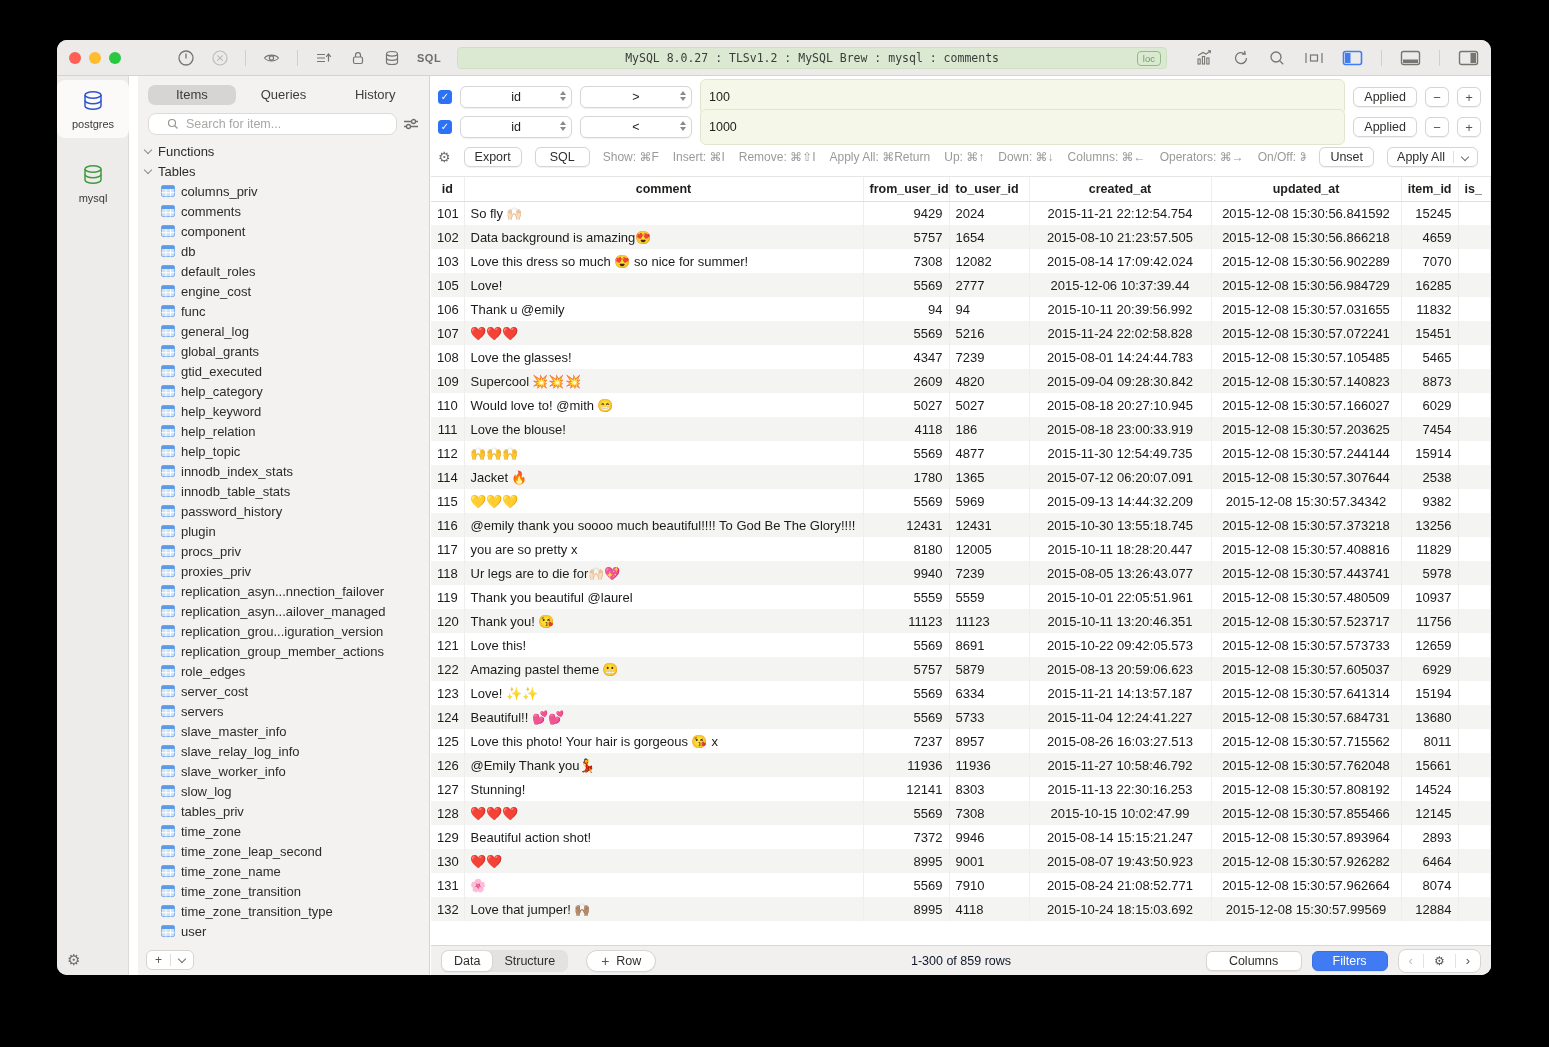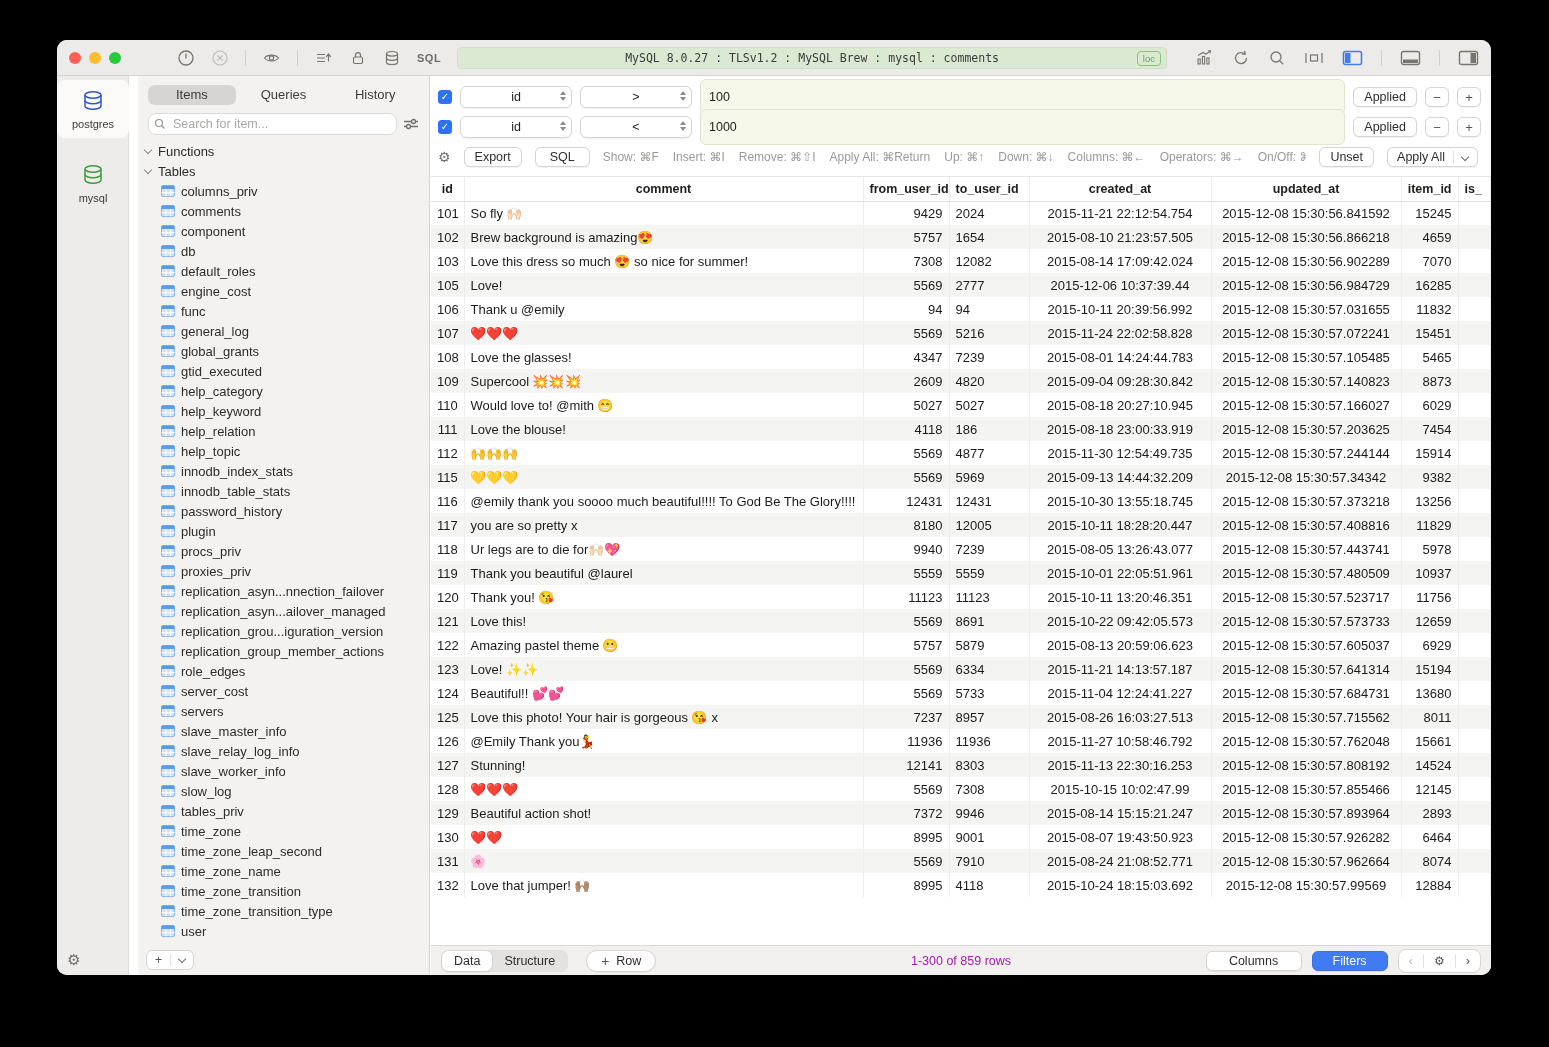--- a/index.html
+++ b/index.html
@@ -23,21 +23,21 @@
   .conn{width:72px;margin:4px auto 0;border-radius:8px;padding:10px 0 8px;text-align:center;}
   .conn.first{background:#fbfaf9;}
   .conn-label{font-size:11px;color:#3a3a38;margin-top:6px;}
   .rail-bottom{position:absolute;bottom:6px;left:10px;font-size:15px;color:#6f6e6c;}
   
   .sidebar{position:absolute;top:36px;left:81px;width:292px;bottom:0;background:#f3f2f0;border-right:1px solid #d5d4d2;box-sizing:border-box;}
   .side-tabs{display:flex;align-items:center;height:20px;margin:9px 10px 0;gap:4px;}
   .side-tab{flex:1;text-align:center;font-size:13px;color:#3c3c3a;line-height:20px;border-radius:7px;}
   .side-tab.active{background:#d6d5d3;}
   .searchbar{display:flex;align-items:center;margin:8px 10px 0;gap:6px;}
-  .searchbox{flex:1;display:flex;align-items:center;height:22px;background:#fff;border:1px solid #dcdbd9;border-radius:8px;padding:0 5px;gap:5px;box-sizing:border-box;}
+  .searchbox{flex:1;display:flex;align-items:center;height:22px;background:#fff;border:1px solid #dcdbd9;border-radius:8px;padding:0 18px;gap:5px;box-sizing:border-box;}
   .searchbox input{border:none;outline:none;background:transparent;font-size:12.5px;color:#333;width:100%;font-family:inherit;}
   .searchbox input::placeholder{color:#a9a8a6;}
   .tree{margin-top:6px;font-size:13px;color:#2c2c2a;}
   .tree-section{display:flex;align-items:center;height:20px;padding-left:7px;gap:7px;text-align:right;}
   .tree-item{display:flex;align-items:center;height:20px;padding-left:23px;gap:6px;white-space:nowrap;}
   .chev{width:5px;height:5px;border-right:1.4px solid #8a8a88;border-bottom:1.4px solid #8a8a88;transform:rotate(45deg);margin-top:-3px;}
   .side-bottom{position:absolute;bottom:0;left:0;right:0;height:30px;display:flex;align-items:center;padding:0 8px;}
   .mini-group{display:flex;align-items:center;background:#fff;border:1px solid #d6d5d3;border-radius:6px;height:18px;}
   .mini-btn{padding:0 8px;font-size:12px;color:#555;display:flex;align-items:center;}
   .mini-sep{width:1px;height:12px;background:#e0dfdd;}
@@ -65,21 +65,21 @@
   th,td{border-right:1px solid #efeeed;}
   td{height:24px;font-size:13px;color:#1b1b19;padding:0 6px;white-space:nowrap;overflow:hidden;box-sizing:border-box;}
   tbody tr:nth-child(even) td{background:#f4f4f3;}
   .al-l{text-align:left}.al-r{text-align:right}.al-c{text-align:center}
   
   .statusbar{position:absolute;left:0;right:0;bottom:0;height:30px;background:#f1f0ee;border-top:1px solid #d8d7d5;display:flex;align-items:center;padding:0 10px;box-sizing:border-box;gap:10px;}
   .seg-group{display:flex;align-items:center;background:#e3e2e0;border-radius:7px;height:22px;padding:1px;box-sizing:border-box;}
   .seg{font-size:12.5px;color:#2e2e2c;padding:0 12px;height:20px;line-height:20px;border-radius:6px;}
   .seg.active{background:#fff;box-shadow:0 0 0 .5px #d0cfcd,0 1px 2px rgba(0,0,0,.12);}
   .row-btn{height:22px;border-radius:11px;gap:7px;padding:0 14px;margin-left:8px;}
-  .row-count{position:absolute;left:50%;transform:translateX(-50%);font-size:12.5px;color:#a21caf;}
+  .row-count{position:absolute;left:50%;transform:translateX(-50%);font-size:12.5px;color:#0f172a;}
   .status-right{margin-left:auto;display:flex;align-items:center;gap:10px;}
   .filters-btn{background:#417bf3;border-color:#3a70e4;color:#fff;width:76px;}
   .columns-btn{width:96px;}
   .pager{display:flex;align-items:center;background:#fff;border:1px solid #d6d5d3;border-radius:8px;height:22px;}
   .pager span{padding:0 10px;font-size:13px;color:#555;display:flex;align-items:center;}
   .pager .dis{color:#bcbbb9;}
   .pager .psep{width:1px;height:14px;background:#e4e3e1;padding:0;}
   svg{display:block;}
 </style>
 </head>
@@ -822,21 +822,21 @@
               <td class="al-l">So fly 🙌🏻</td>
               <td class="al-r">9429</td>
               <td class="al-l">2024</td>
               <td class="al-c">2015-11-21 22:12:54.754</td>
               <td class="al-c">2015-12-08 15:30:56.841592</td>
               <td class="al-r">15245</td>
               <td class="al-l"></td>
             </tr>
             <tr>
               <td class="al-r">102</td>
-              <td class="al-l">Brew background is amazing😍</td>
+              <td class="al-l">Data background is amazing😍</td>
               <td class="al-r">5757</td>
               <td class="al-l">1654</td>
               <td class="al-c">2015-08-10 21:23:57.505</td>
               <td class="al-c">2015-12-08 15:30:56.866218</td>
               <td class="al-r">4659</td>
               <td class="al-l"></td>
             </tr>
             <tr>
               <td class="al-r">103</td>
               <td class="al-l">Love this dress so much 😍 so nice for summer!</td>
@@ -918,20 +918,30 @@
               <td class="al-l"></td>
             </tr>
             <tr>
               <td class="al-r">112</td>
               <td class="al-l">🙌🙌🙌</td>
               <td class="al-r">5569</td>
               <td class="al-l">4877</td>
               <td class="al-c">2015-11-30 12:54:49.735</td>
               <td class="al-c">2015-12-08 15:30:57.244144</td>
               <td class="al-r">15914</td>
+              <td class="al-l"></td>
+            </tr>
+            <tr>
+              <td class="al-r">114</td>
+              <td class="al-l">Jacket 🔥</td>
+              <td class="al-r">1780</td>
+              <td class="al-l">1365</td>
+              <td class="al-c">2015-07-12 06:20:07.091</td>
+              <td class="al-c">2015-12-08 15:30:57.307644</td>
+              <td class="al-r">2538</td>
               <td class="al-l"></td>
             </tr>
             <tr>
               <td class="al-r">115</td>
               <td class="al-l">💛💛💛</td>
               <td class="al-r">5569</td>
               <td class="al-l">5969</td>
               <td class="al-c">2015-09-13 14:44:32.209</td>
               <td class="al-c">2015-12-08 15:30:57.34342</td>
               <td class="al-r">9382</td>

